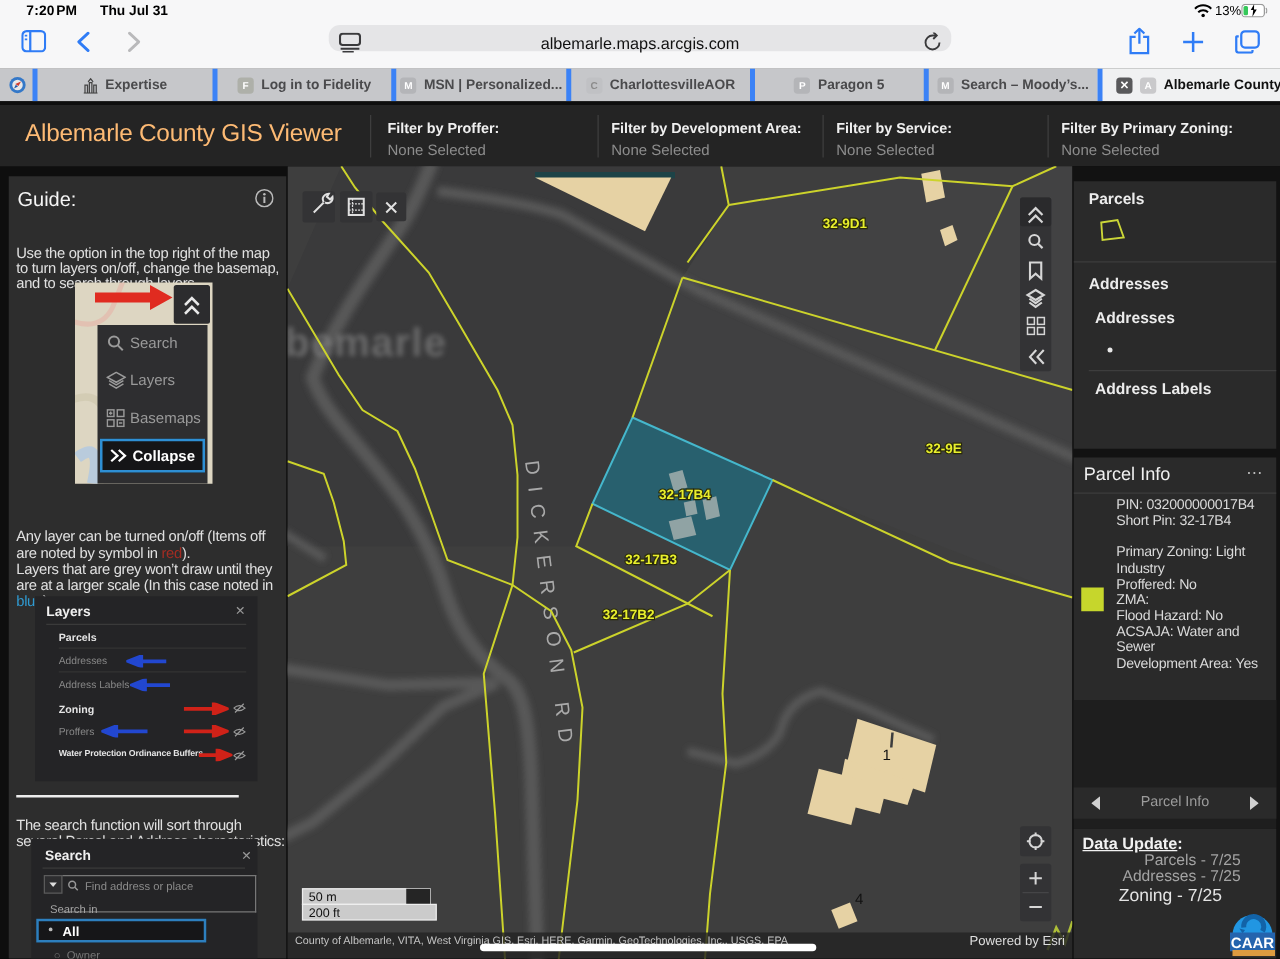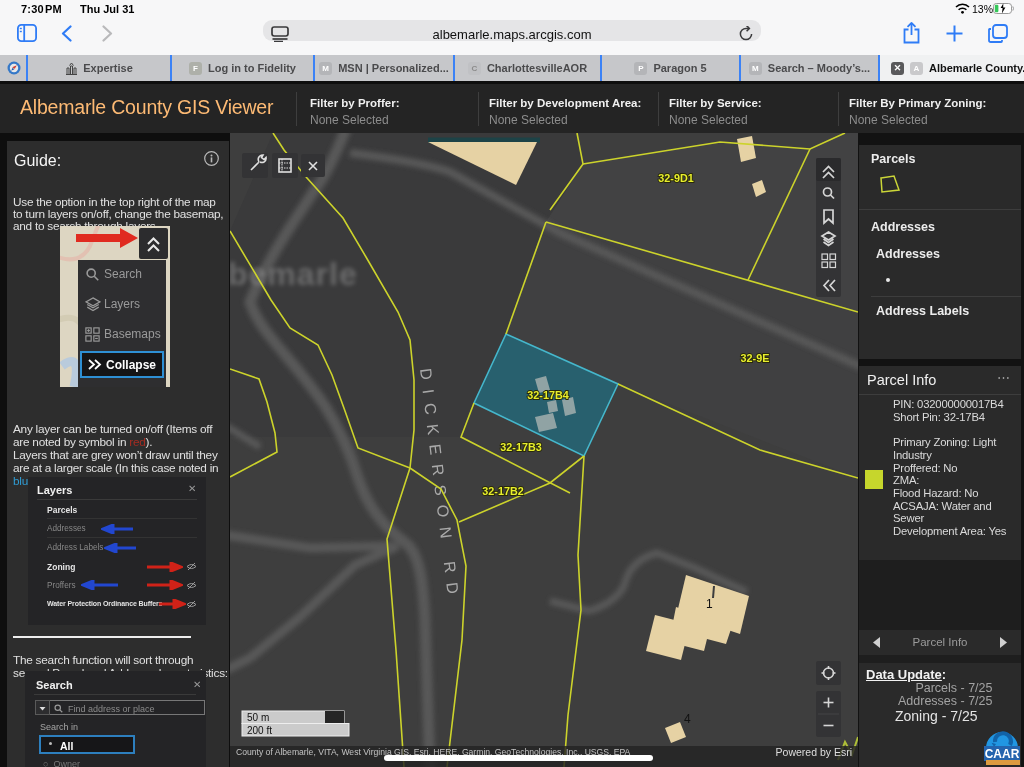--- a/index.html
+++ b/index.html
@@ -12,21 +12,21 @@
   #chrome { position:absolute; left:0; top:0; width:1024px; height:55px; background:#f7f7f8; }
   #status { position:absolute; left:0; top:0; width:1024px; height:16px; font-size:11px; color:#000; }
   #tm { position:absolute; left:21px; top:3px; font-weight:bold; letter-spacing:0.2px; }
   #dt { position:absolute; left:80px; top:3px; font-weight:bold; }
   #pct { position:absolute; left:972px; top:3px; font-weight:normal; font-size:10.5px; }
   #urlbar { position:absolute; left:263px; top:20px; width:498px; height:21px; border-radius:9px; background:#e5e5e7; }
   #urltxt { position:absolute; left:0; top:7px; width:100%; text-align:center; font-size:13px; color:#111; }
 
   
   #tabbar { position:absolute; left:0; top:55px; width:1024px; height:26px; background:#c6c7ca; }
-  .tab { position:absolute; top:0; height:26px; background:#c6c7ca; border-left:2px solid #3b82f6; display:flex; align-items:center; justify-content:center; font-size:11px; font-weight:bold; color:#4a4a4c; white-space:nowrap; }
+  .tab { position:absolute; top:0; height:26px; background:#c6c7ca; border-left:4px solid #3b82f6; display:flex; align-items:center; justify-content:center; font-size:11px; font-weight:bold; color:#4a4a4c; white-space:nowrap; }
   .tab .fav { width:13px; height:13px; border-radius:3px; background:#b4b5b8; color:#fff; font-size:8px; font-weight:bold; display:flex; align-items:center; justify-content:center; margin-right:6px; }
   .tab.active { background:#f0f1f2; color:#111; }
 
   
   #page { position:absolute; left:0; top:81px; width:1024px; height:686px; background:#0e0e0e; }
   #hdr { position:absolute; left:0; top:3px; width:1024px; height:49px; background:#242424; }
   #hdr h1 { position:absolute; left:20px; top:12px; font-size:19.5px; font-weight:normal; color:#fdba74; letter-spacing:-0.2px; }
   .fdiv { position:absolute; top:8px; height:34px; width:1px; background:#3e3e3e; }
   .flt { position:absolute; top:0; height:49px; }
   .flt .l1 { position:absolute; top:13px; font-size:11.5px; font-weight:bold; color:#f0f0f0; white-space:nowrap; }
@@ -40,21 +40,21 @@
   
   #rcol { position:absolute; left:858px; top:52px; width:166px; height:634px; background:#121212; }
   .rpan { position:absolute; left:1px; width:162px; background:#2a2a2a; }
 </style>
 </head>
 <body>
 <div id="root">
 
   <div id="chrome">
     <div id="status">
-      <span id="tm">7:30 PM</span>
+      <span id="tm">7:20 PM</span>
         <span id="dt">Thu Jul 31</span>
       <span id="pct">13%</span>
     </div>
     <div id="urlbar">
         <div id="urltxt">albemarle.maps.arcgis.com</div>
       </div>
 
     <svg class="abs" style="left:955px;top:3px" width="15" height="11" viewBox="0 0 15 11">
       <path d="M1 4 A9 9 0 0 1 14 4" stroke="#000" stroke-width="1.6" fill="none"></path>
       <path d="M3.6 6.8 A5.5 5.5 0 0 1 11.4 6.8" stroke="#000" stroke-width="1.6" fill="none"></path>
@@ -265,29 +265,29 @@
 
       <div class="abs" style="left:18px; top:530px; width:181px; height:96px; background:#242426;">
         <div class="abs" style="left:11px; top:8px; font-size:11px; font-weight:bold; color:#f0f0f0;">Search</div>
         <div class="abs" style="left:168px; top:8px; font-size:10px; color:#999;">✕</div>
         <div class="abs" style="left:9px; top:23px; width:162px; height:1px; background:#3a3a3a;"></div>
         <div class="abs" style="left:10px; top:29px; width:15px; height:15px; background:#2d2d2f; border:1px solid #5a5a5a;">
           <svg width="13" height="13">
               <path d="M3.5 5 L6.5 8.5 L9.5 5" fill="#ddd"></path>
             </svg>
         </div>
-        <div class="abs" style="left:25px; top:29px; width:155px; height:15px; border:1px solid #777; border-left:none;">
+        <div class="abs" style="left:25px; top:29px; width:155px; height:30px; border:1px solid #777; border-left:none;">
           <svg class="abs" style="left:4px;top:3px" width="9" height="9" viewBox="0 0 12 12">
               <circle cx="5" cy="5" r="3.6" stroke="#999" stroke-width="1.6" fill="none"></circle>
               <line x1="7.8" y1="7.8" x2="11" y2="11" stroke="#999" stroke-width="1.6"></line>
             </svg>
           <div class="abs" style="left:18px; top:3px; font-size:9px; color:#8b8b8b;">Find address or place</div>
         </div>
         <div class="abs" style="left:15px; top:51px; font-size:9px; color:#a5a5a5;">Search in</div>
-        <div class="abs" style="left:14px; top:64px; width:96px; height:19px; background:#161618; border:2px solid #2d7fbe;">
+        <div class="abs" style="left:4px; top:64px; width:136px; height:19px; background:#161618; border:2px solid #2d7fbe;">
           <div class="abs" style="left:8px; top:5px; width:3px; height:3px; border-radius:2px; background:#bbb;"></div>
           <div class="abs" style="left:19px; top:3px; font-size:10.5px; font-weight:bold; color:#fff;">All</div>
         </div>
         <div class="abs" style="left:18px; top:88px; font-size:9px; color:#777;">○&nbsp;&nbsp;Owner</div>
       </div>
     </div>
 
     <div id="mapwrap" class="abs" style="left:230px; top:52px; width:628px; height:634px;">
     <svg width="628" height="634" style="position:absolute;left:0;top:0">
       <defs>

